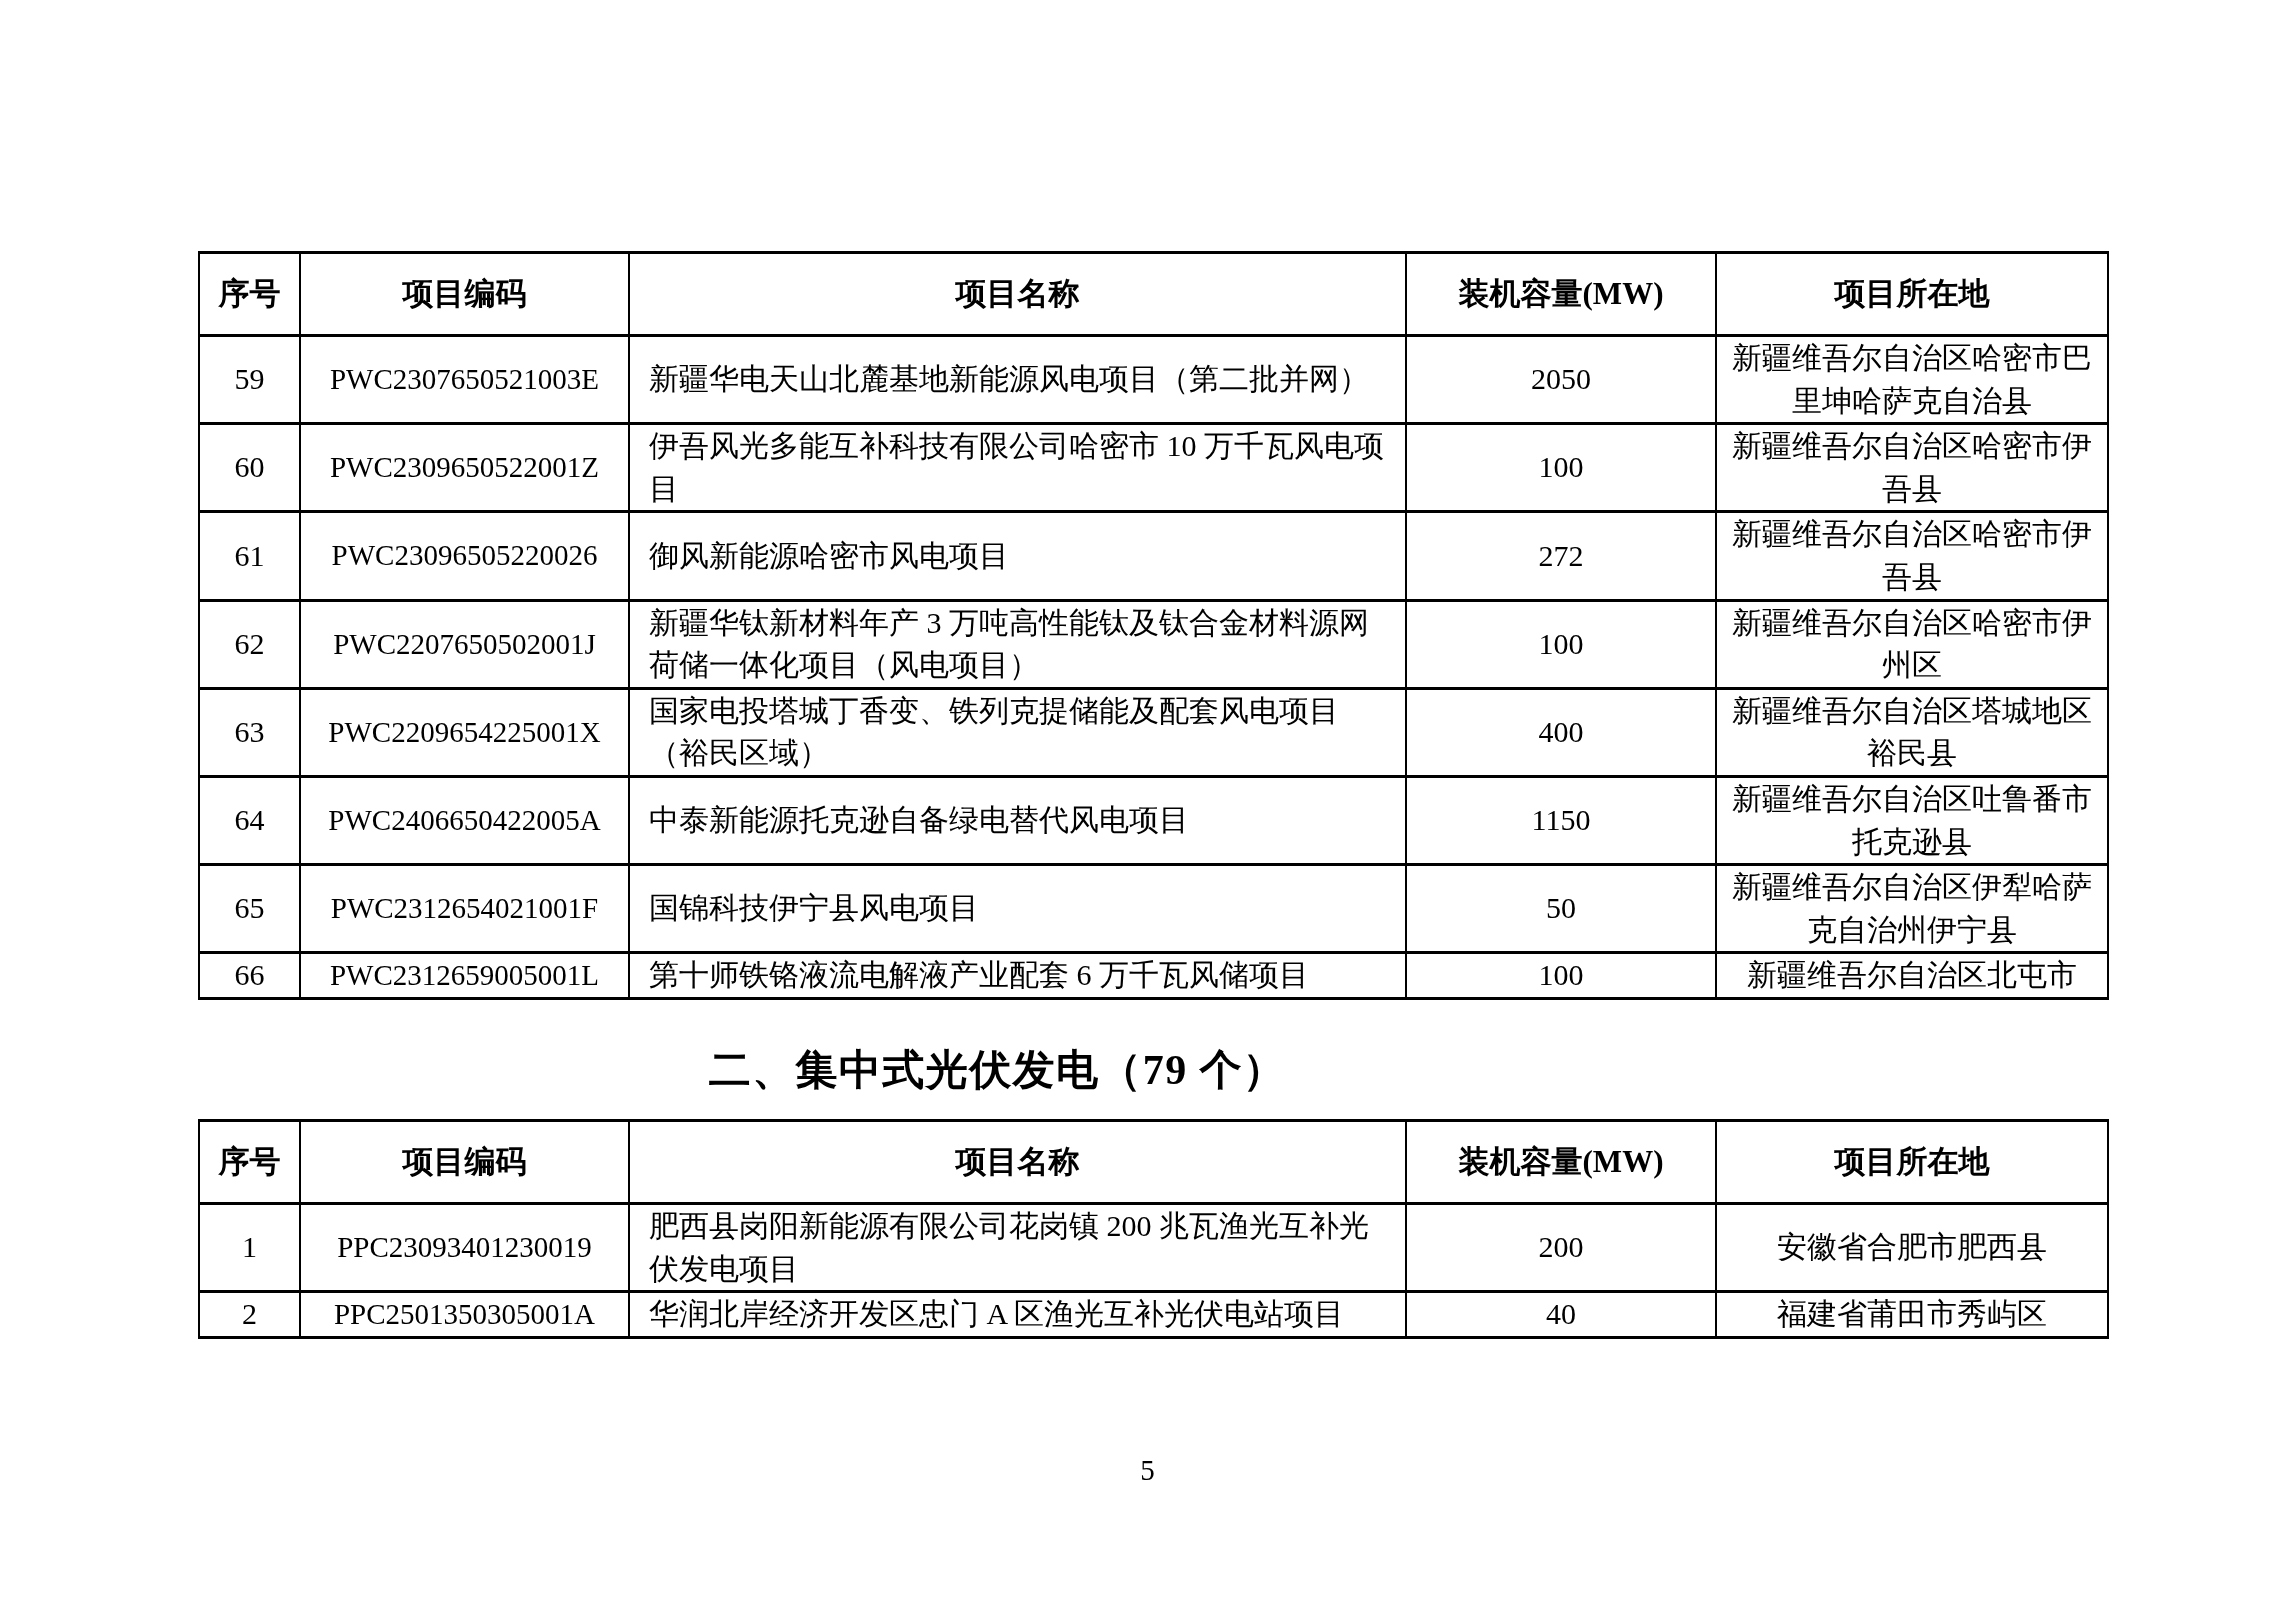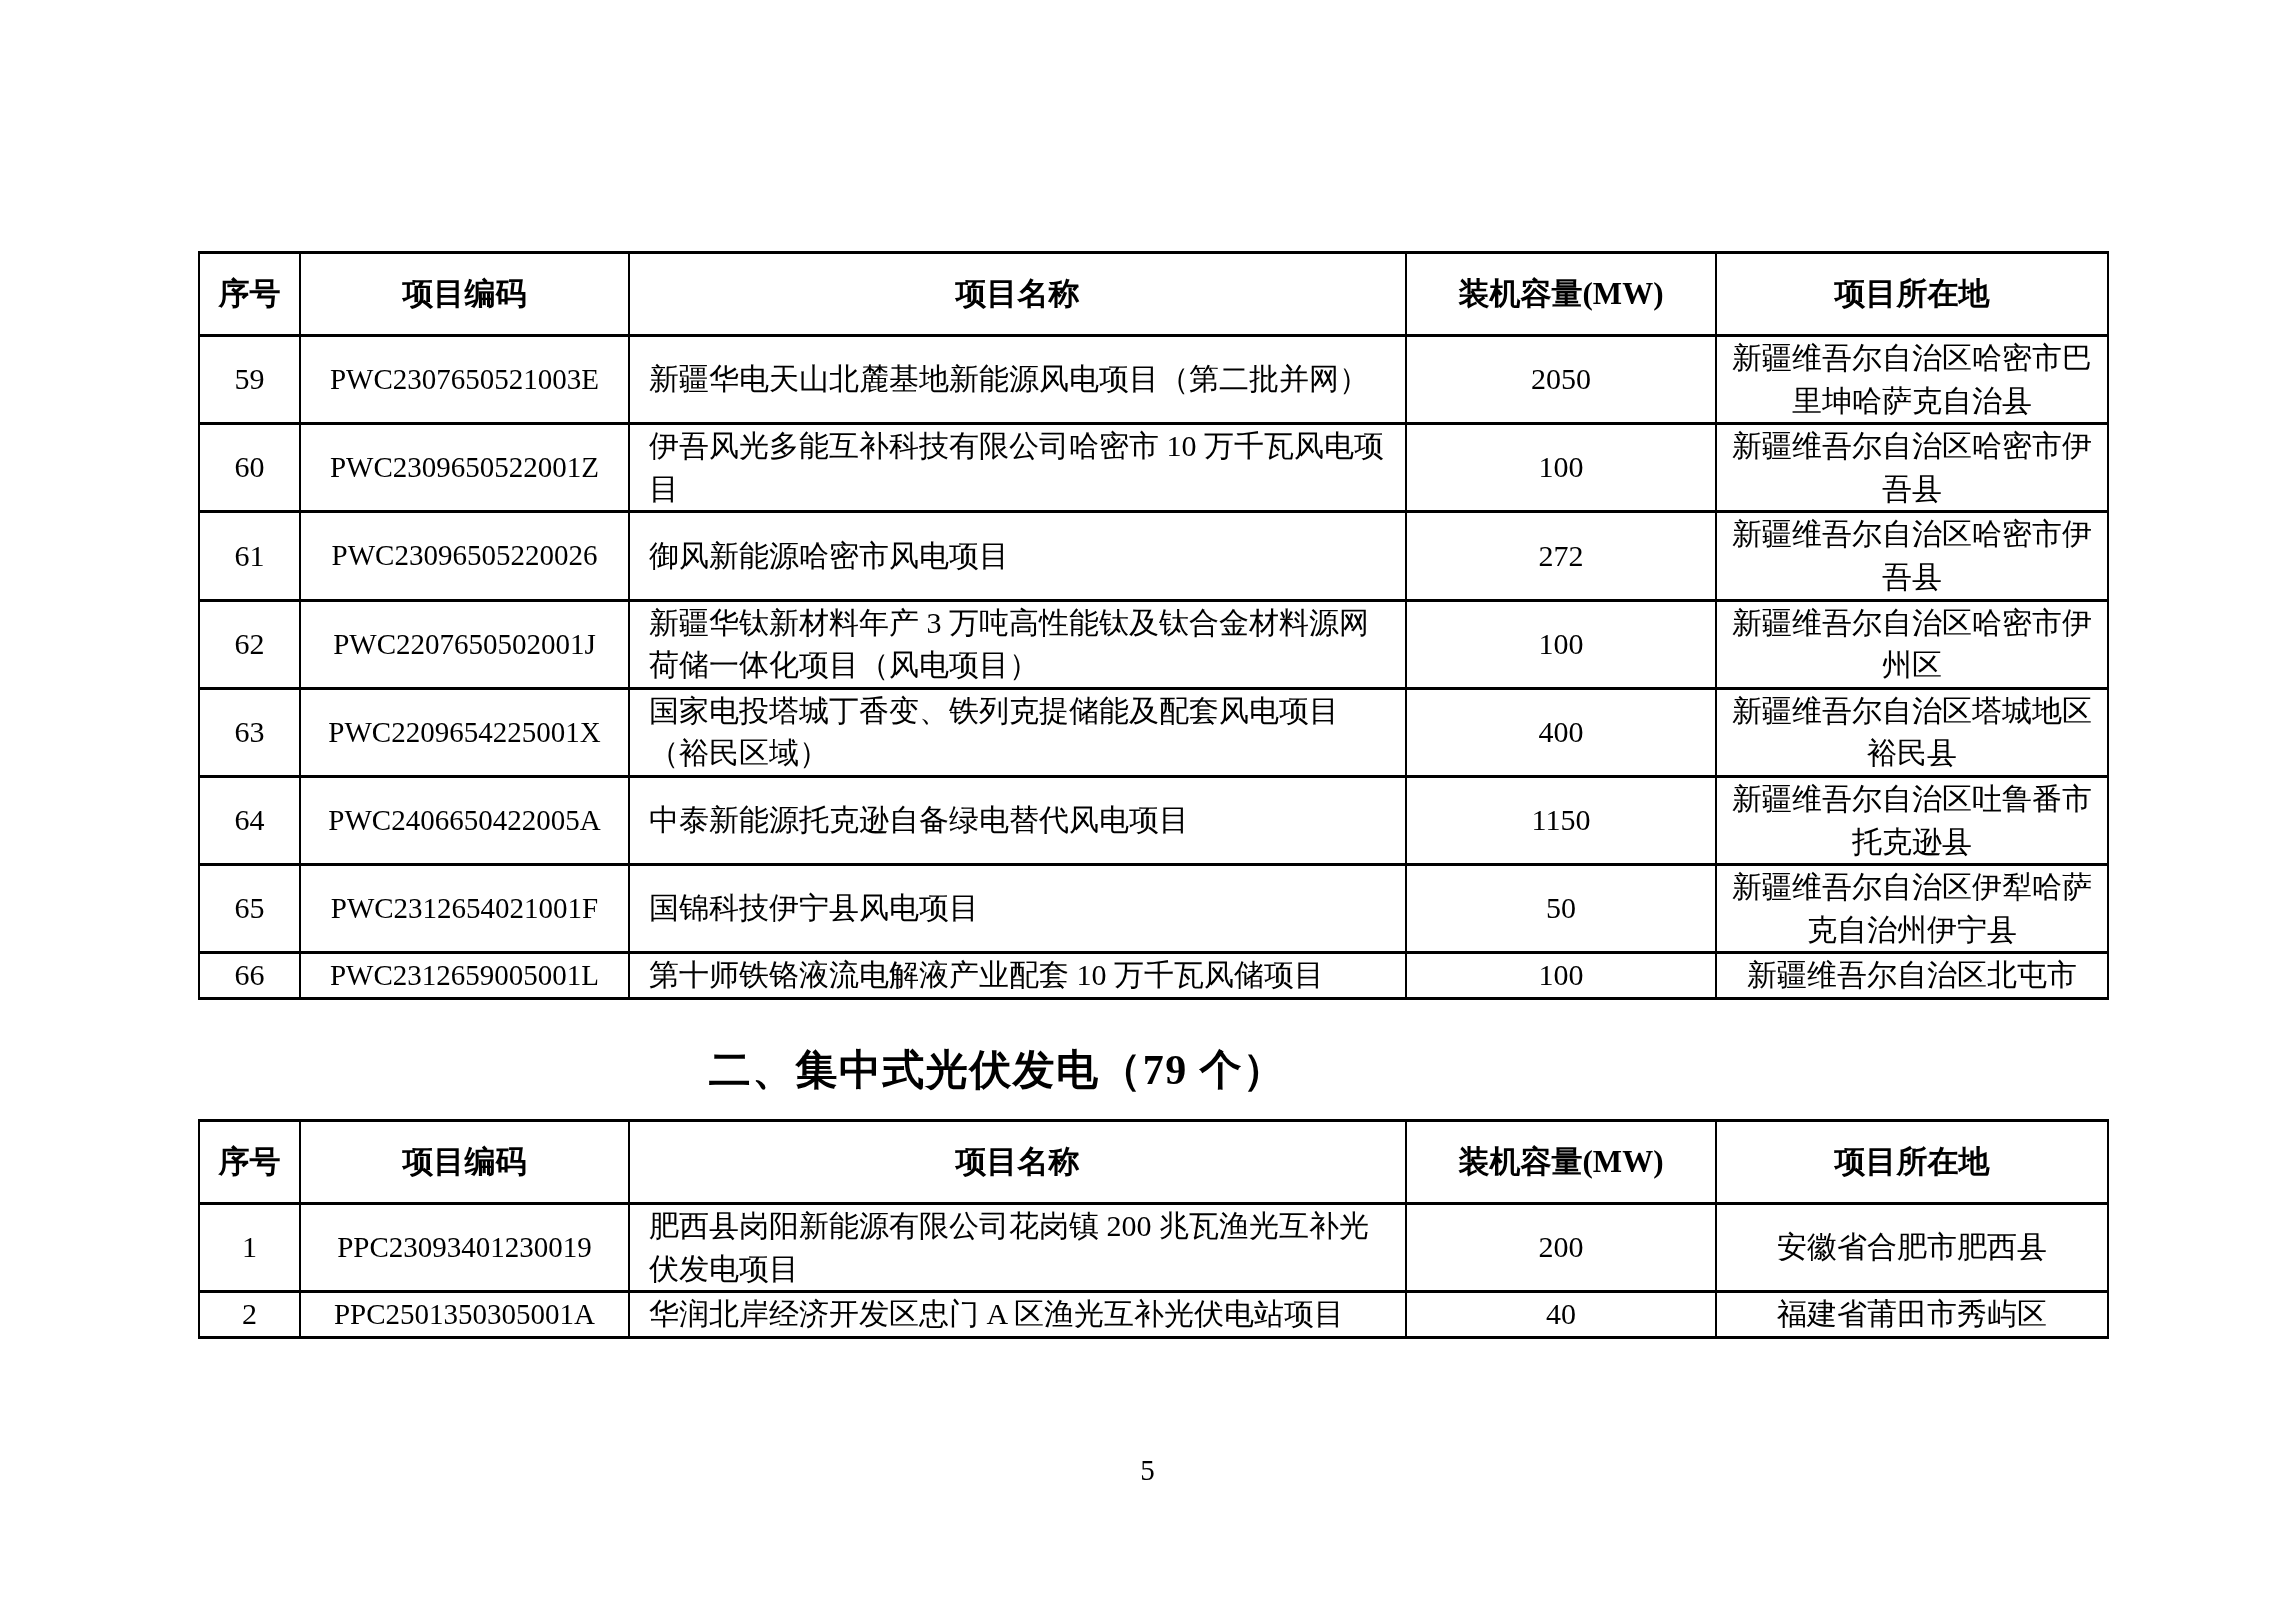--- a/index.html
+++ b/index.html
@@ -132,21 +132,21 @@
     <tr class="std">
       <td class="seq">65</td>
       <td class="code">PWC2312654021001F</td>
       <td class="name">国锦科技伊宁县风电项目</td>
       <td class="cap">50</td>
       <td class="loc">新疆维吾尔自治区伊犁哈萨克自治州伊宁县</td>
     </tr>
     <tr class="short">
       <td class="seq">66</td>
       <td class="code">PWC2312659005001L</td>
-      <td class="name">第十师铁铬液流电解液产业配套 10 万千瓦风储项目</td>
+      <td class="name">第十师铁铬液流电解液产业配套 6 万千瓦风储项目</td>
       <td class="cap">100</td>
       <td class="loc">新疆维吾尔自治区北屯市</td>
     </tr>
   </tbody>
 </table>
 
 <div class="section-heading">二、集中式光伏发电（79 个）</div>
 
 <table class="proj-table" id="table-pv">
   <colgroup>

